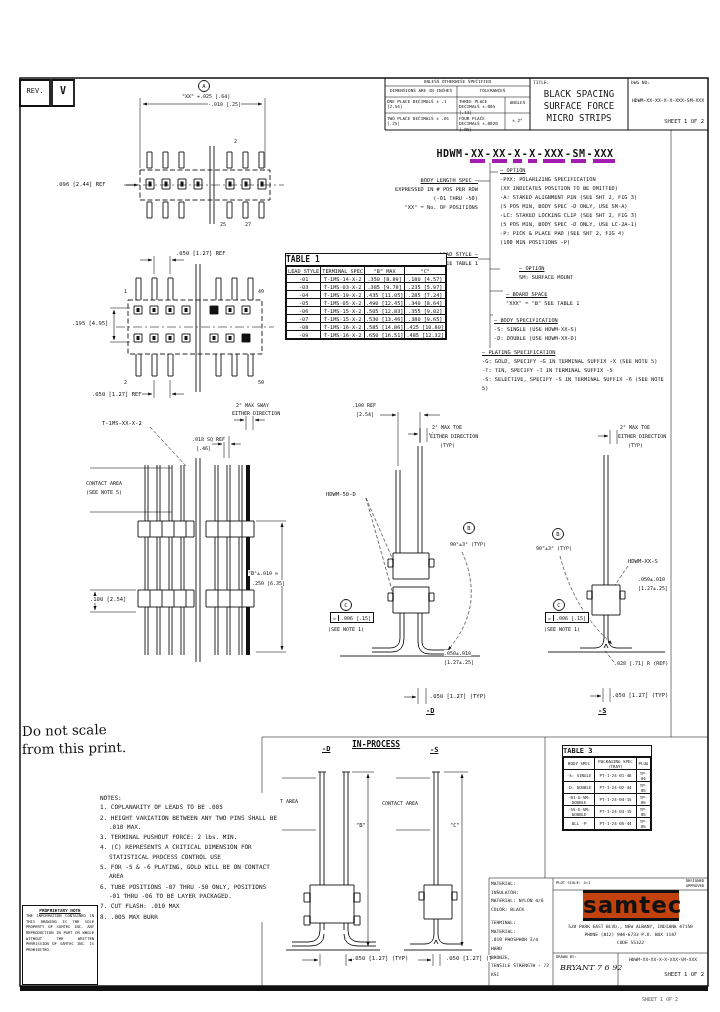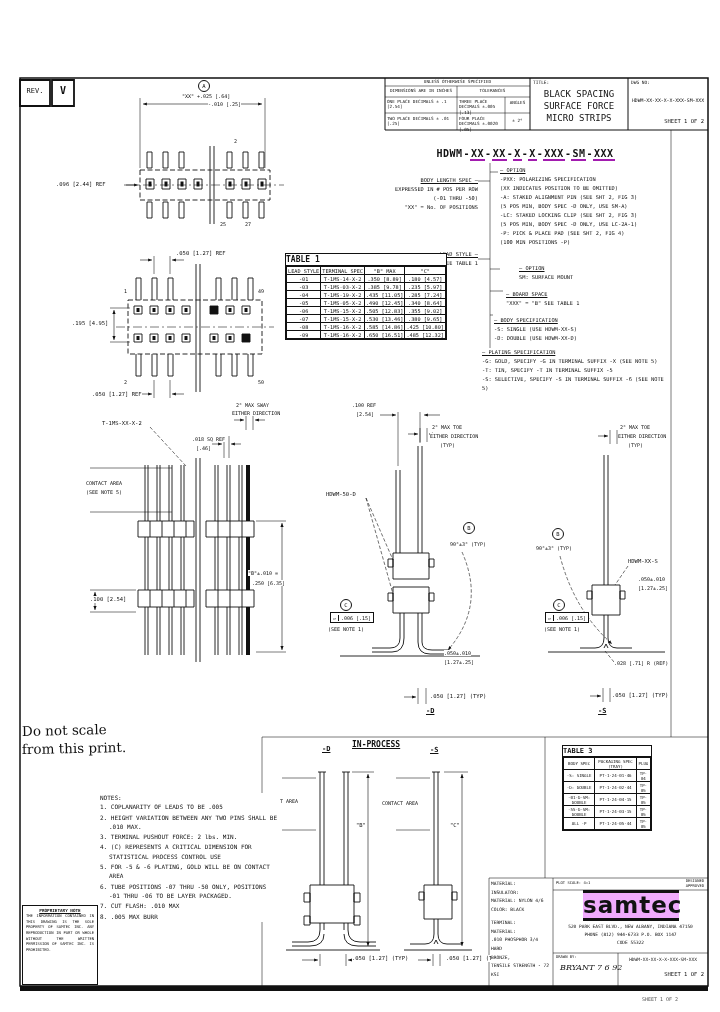--- a/index.html
+++ b/index.html
@@ -27,25 +27,25 @@
         font-size:5.5px;display:flex;align-items:center;justify-content:center;background:#fff;}
   .gdt{position:absolute;z-index:3;display:flex;border:1px solid #111;background:#fff;height:9px;
        align-items:center;font-size:5px;}
   .gdt span{padding:0 2px;}
   .gdt span:first-child{border-right:1px solid #111;}
   .notes{position:absolute;z-index:2;left:100px;top:793px;width:180px;font-size:6px;line-height:1.55;background:#fff;}
   .notes [data-list] div{padding-left:9px;text-indent:-9px;white-space:normal;margin-bottom:1px;}
   .hand{font-family:"DejaVu Serif",serif;font-size:13.5px;transform:rotate(-1.2deg);}
   .logo{position:absolute;z-index:2;left:583px;top:890px;width:96px;text-align:center;
         font-family:"DejaVu Sans",sans-serif;font-weight:bold;font-size:23px;letter-spacing:1px;
-        border-top:3px solid #111;border-bottom:3px solid #111;line-height:1.1;background:#f0abfc;}
+        border-top:3px solid #111;border-bottom:3px solid #111;line-height:1.1;background:#c2410c;}
   .prop{position:absolute;z-index:2;left:22px;top:905px;width:76px;height:80px;border:1.4px solid #111;
         background:#fff;box-sizing:border-box;padding:2px 3px;}
   .prop .body{font-size:3.8px;line-height:1.5;white-space:normal;text-align:justify;}
-  .seg{padding:0 1px;} .seg-u{border-bottom:2px solid #a21caf;margin-top:41px;}
+  .seg{padding:0 1px;} .seg-u{border-bottom:4px solid #a21caf;margin-top:41px;}
   .mat{position:absolute;z-index:2;left:491px;top:880px;width:60px;font-size:4.6px;line-height:1.9;background:#fff;}
   .mat [data-list] div{white-space:normal;min-height:4px;}
 </style>
 </head>
 <body>
 
 <div class="sheet">
 
   <svg class="overlay" width="720" height="1012" viewBox="0 0 720 1012">
     <defs>

